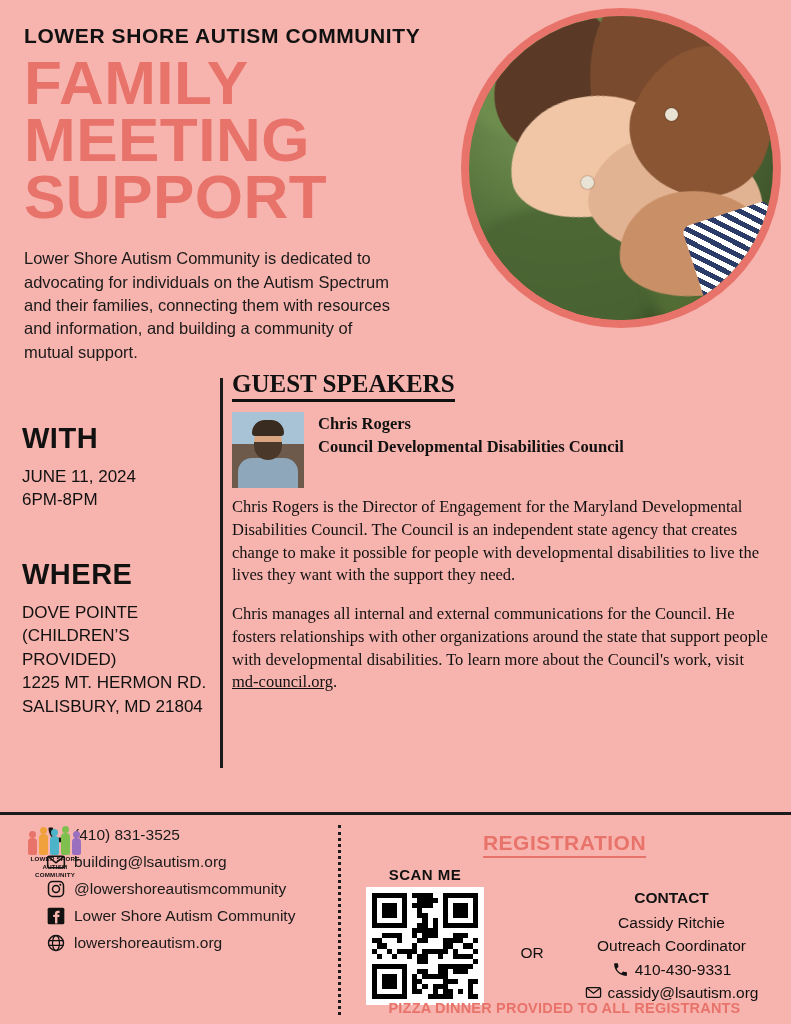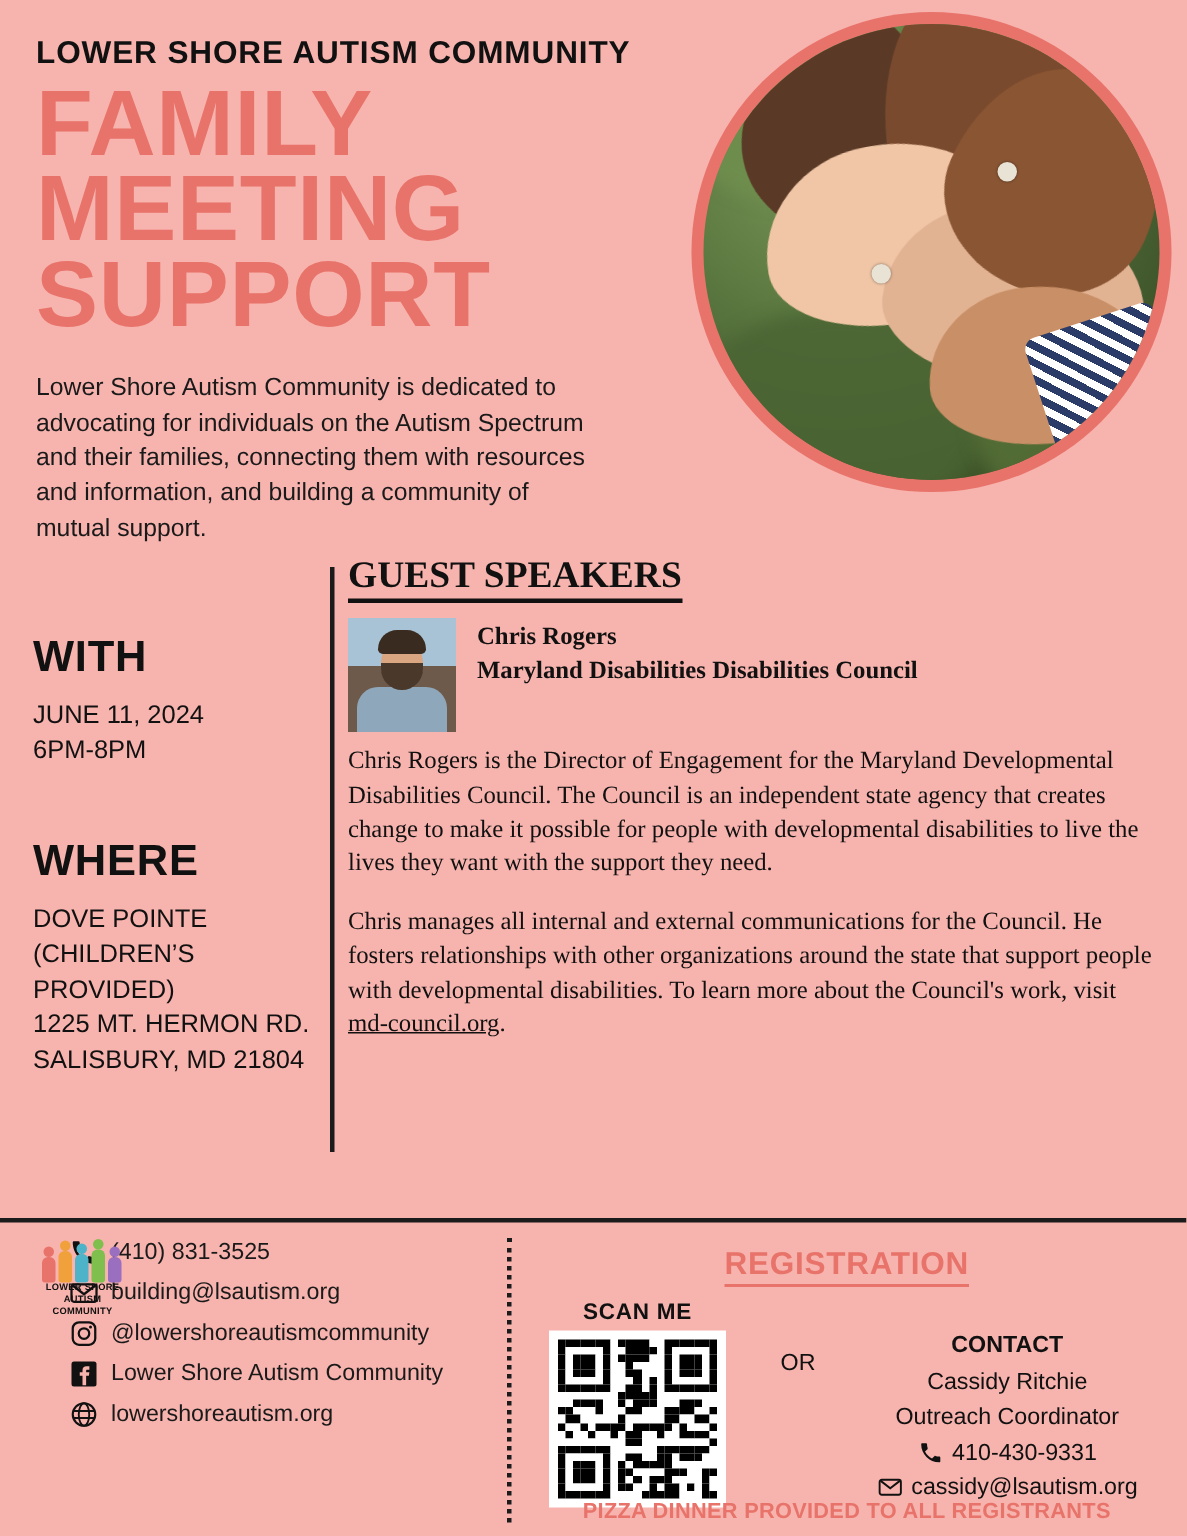--- a/index.html
+++ b/index.html
@@ -213,21 +213,21 @@
   .reg-title {
     font-size: 21px;
     font-weight: bold;
     color: #e8736a;
     letter-spacing: .5px;
     border-bottom: 2px solid #e8736a;
     display: inline-block;
     padding-bottom: 1px;
     margin: 6px 0 8px 0;
   }
-  .reg-body { display: flex; align-items: flex-start; justify-content: center; gap: 10px; }
+  .reg-body { display: flex; align-items: center; justify-content: center; gap: 10px; }
   .scan { width: 140px; }
   .scan-label { font-size: 15px; font-weight: bold; letter-spacing: .5px; margin-bottom: 4px; }
   .qr {
     width: 118px; height: 118px;
     margin: 0 auto;
     background: #fff;
     padding: 6px;
   }
   .qr-grid {
     width: 100%; height: 100%;
@@ -309,21 +309,21 @@
 
     <div class="speaker-row">
       <div class="speaker-photo">
         <div class="sp-body"></div>
         <div class="sp-head"></div>
         <div class="sp-beard"></div>
         <div class="sp-hair"></div>
       </div>
       <div>
         <div class="speaker-name">Chris Rogers</div>
-        <div class="speaker-name">Maryland Disabilities Disabilities Council</div>
+        <div class="speaker-name">Council Developmental Disabilities Council</div>
       </div>
     </div>
 
     <div class="speaker-bio">
       <p>Chris Rogers is the Director of Engagement for the Maryland Developmental Disabilities Council. The Council is an independent state agency that creates change to make it possible for people with developmental disabilities to live the lives they want with the support they need.</p>
       <p><span>Chris manages all internal and external communications for the Council. He fosters relationships with other organizations around the state that support people with developmental disabilities. To learn more about the Council's work, visit </span><a href="#">md-council.org</a><span>.</span></p>
     </div>
   </div>
 </div>
 

